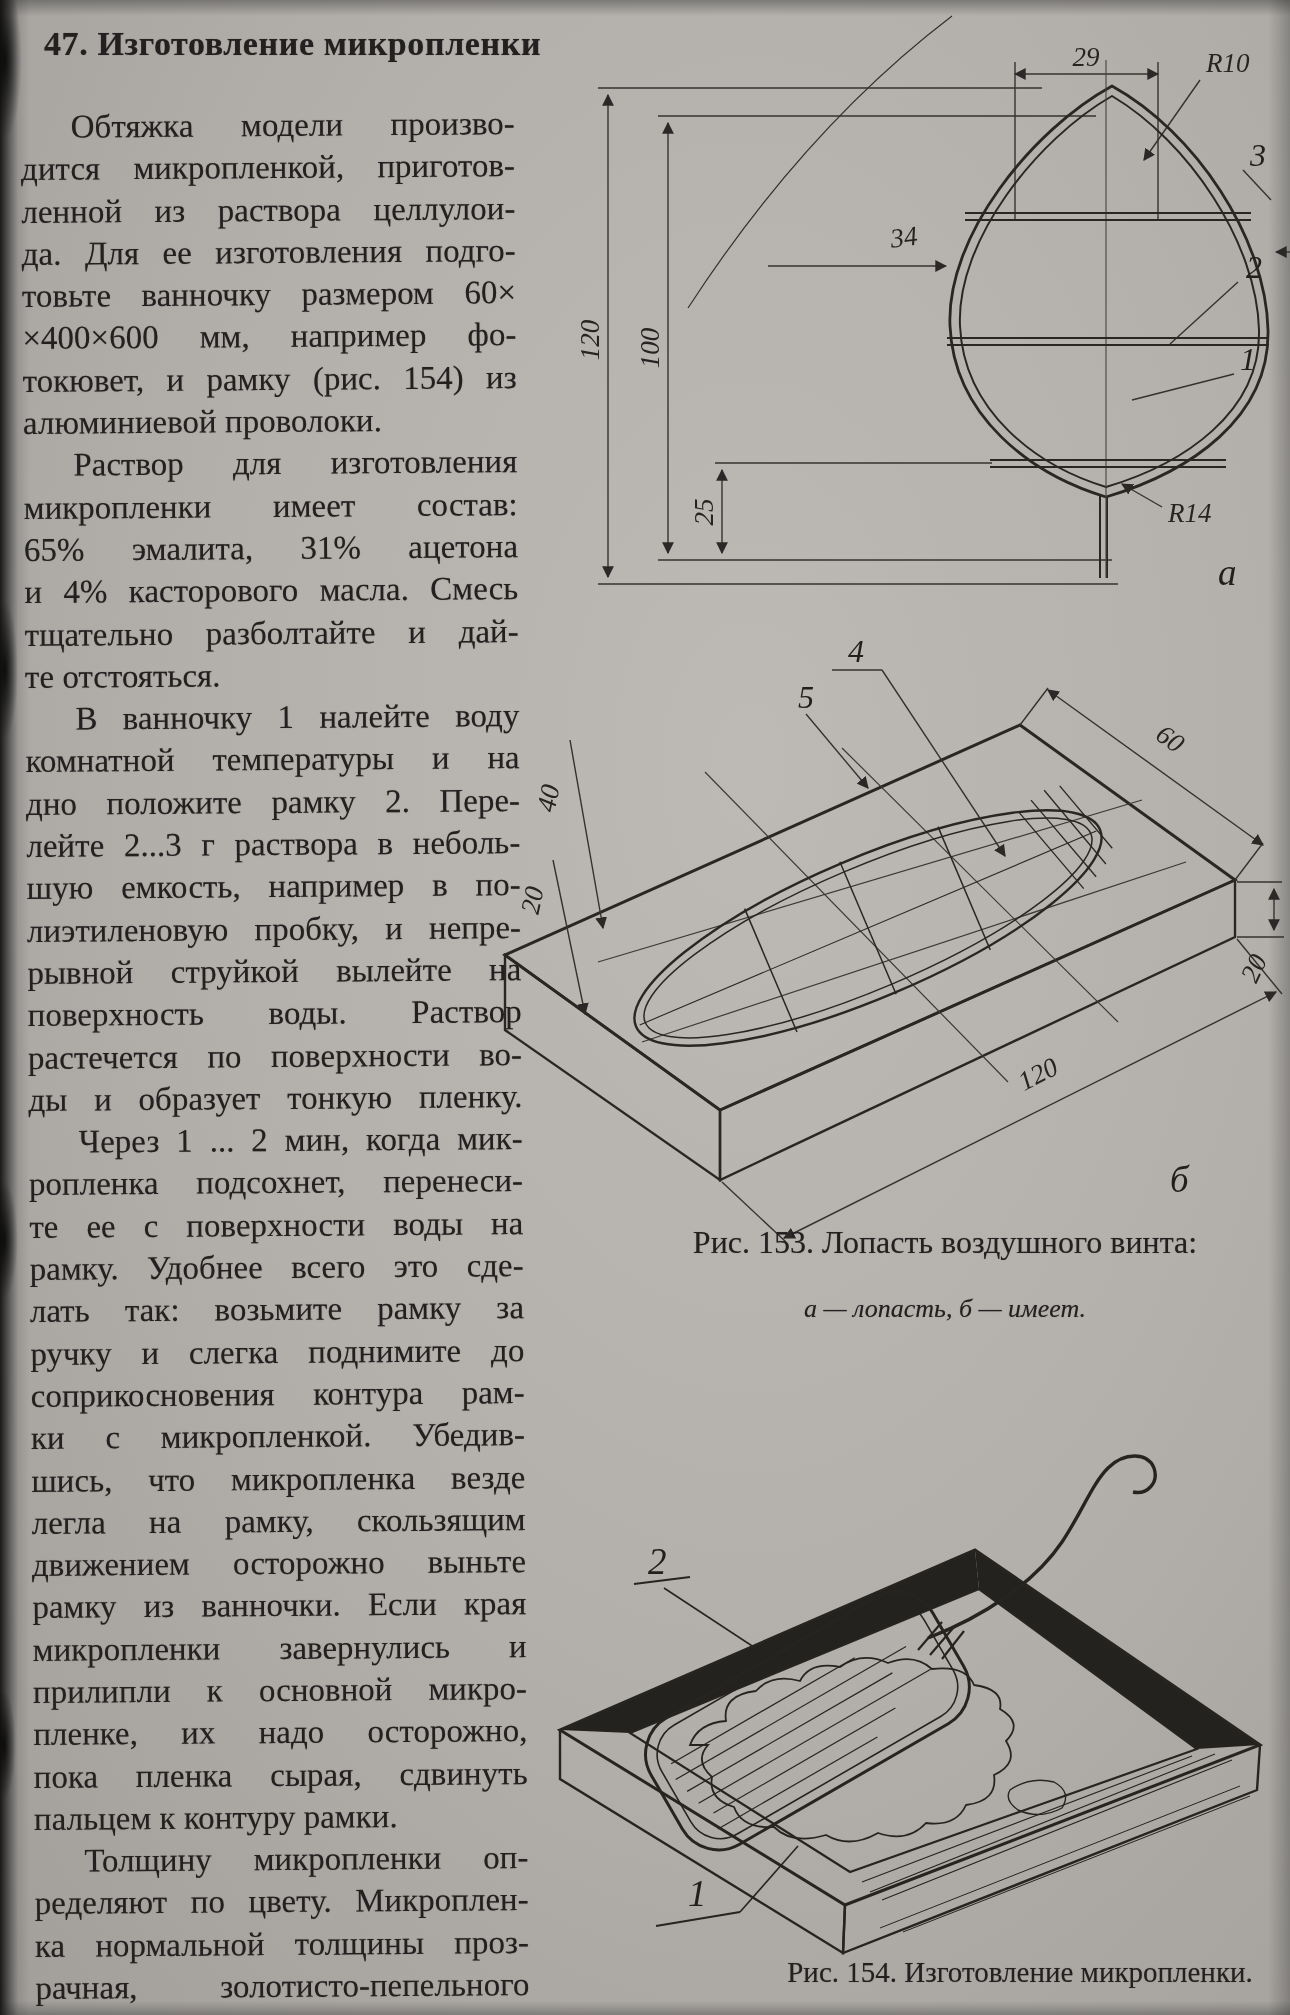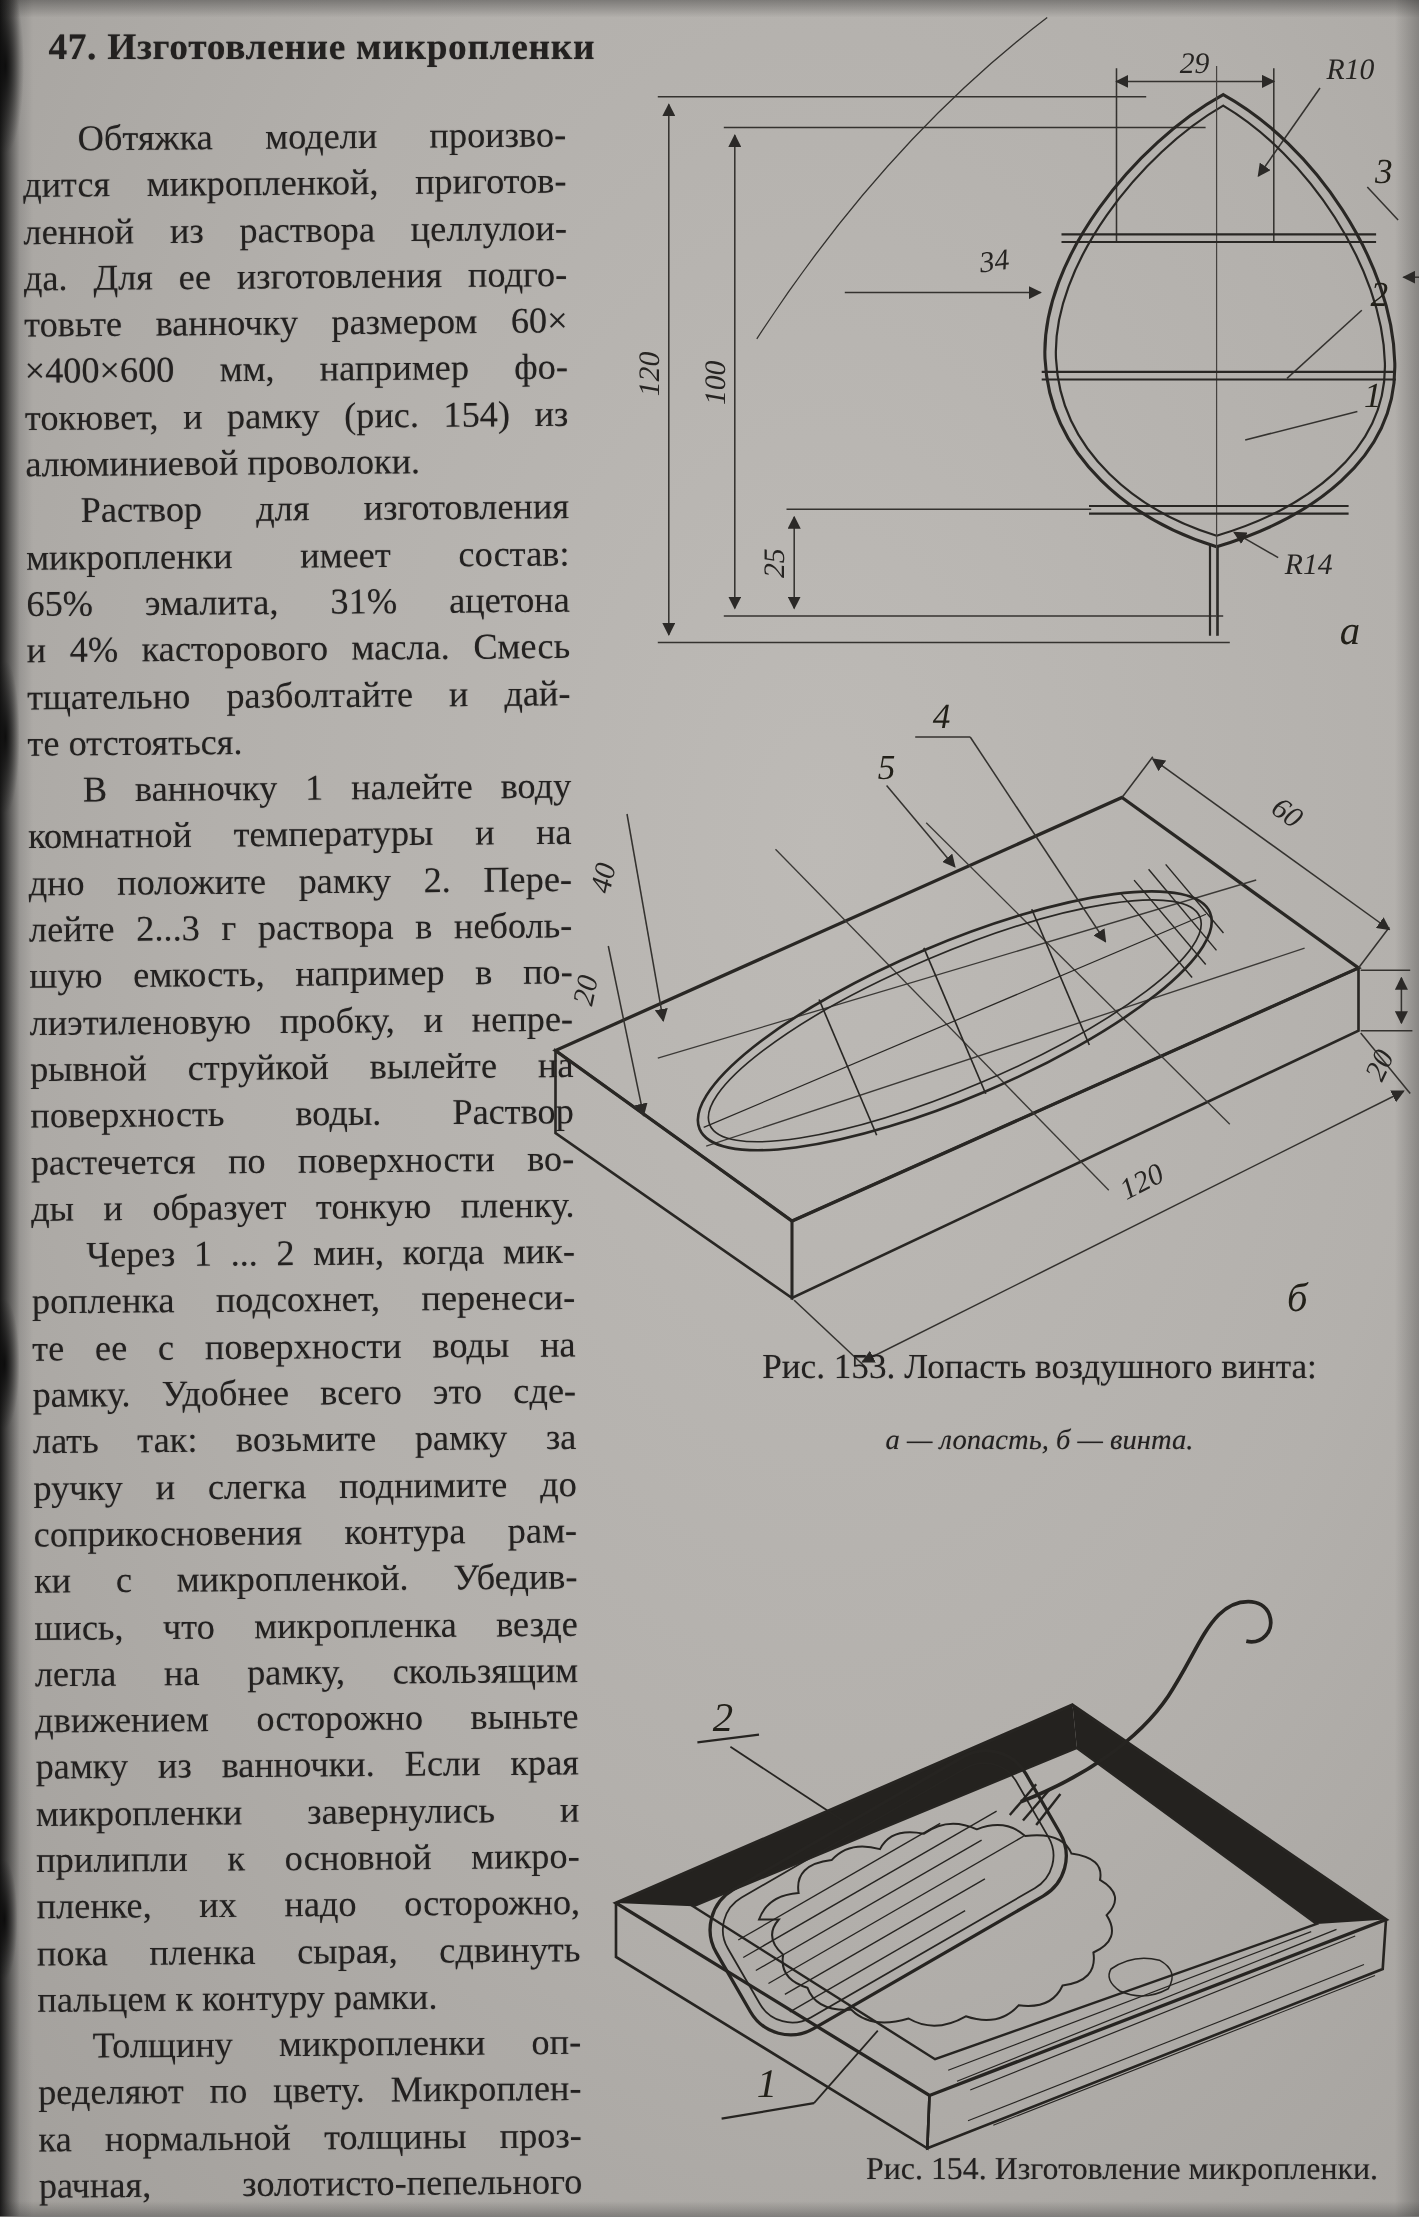--- a/index.html
+++ b/index.html
@@ -258,16 +258,16 @@
       <path stroke-width="1.6" d="M 664 1588 L 766 1655"></path>
       <path d="M 634 1584 L 690 1577" stroke-width="2"></path>
       <path stroke-width="1.6" d="M 740 1912 L 798 1846"></path>
       <path d="M 656 1926 L 740 1912" stroke-width="2"></path>
     </g>
     <text class="biglabel" x="648" y="1574">2</text>
     <text class="biglabel" x="688" y="1906">1</text>
   </svg>
 
   <div class="caption" id="cap153a">Рис. 153. Лопасть воздушного винта:</div>
-  <div class="caption" id="cap153b">а — лопасть, б — винта.</div>
+  <div class="caption" id="cap153b">а — лопасть, б — имеет.</div>
   <div class="caption" id="cap154">Рис. 154. Изготовление микропленки.</div>
 
 </div>
 
 </body></html>

